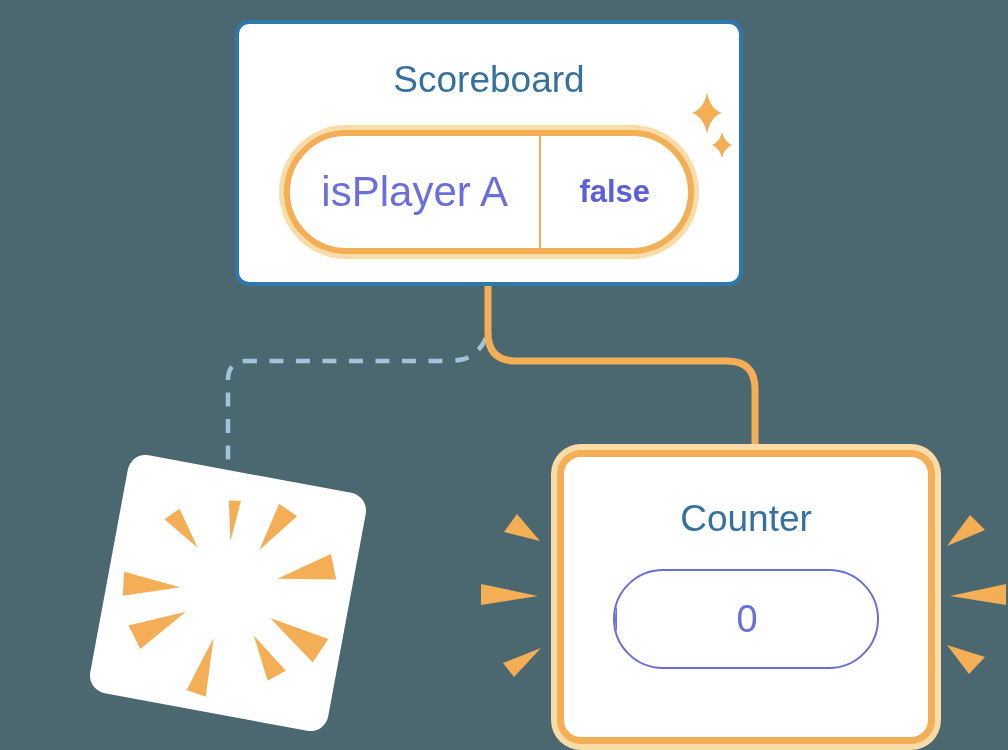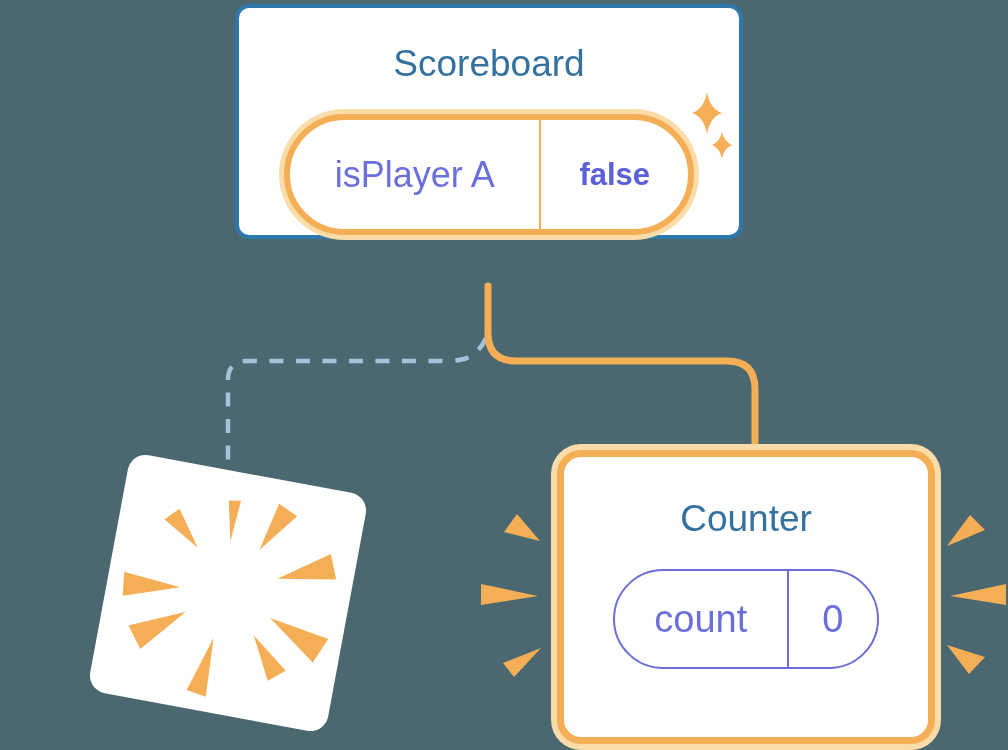--- a/index.html
+++ b/index.html
@@ -46,22 +46,22 @@
   }
   .card{
     position:absolute;
     background:var(--color-card-bg);
     box-sizing:border-box;
     display:flex;
     flex-direction:column;
     align-items:center;
   }
   .scoreboard-card{
-    left:235px; top:4px;
-    width:508px; height:235px;
+    left:235px; top:20px;
+    width:508px; height:266px;
     border:4px solid var(--color-card-border-blue);
     border-radius:14px;
     padding-top:34px;
   }
   .counter-card{
     left:557px; top:450px;
     width:378px; height:294px;
     border:7px solid var(--color-orange);
     border-radius:24px;
     box-shadow:0 0 0 6px var(--color-orange-halo);
@@ -98,21 +98,21 @@
     align-items:center;
     justify-content:center;
   }
   .pill-name{flex:63 0 0;}
   .pill-value{flex:37 0 0;}
   .pill-purple .pill-name{flex:66 0 0;}
   .pill-purple .pill-value{flex:34 0 0;}
   .pill-orange .pill-value{border-left:2px solid var(--color-orange);}
   .pill-purple .pill-value{border-left:2px solid var(--color-pill-border-purple);}
   .state-name{
-    font-size:36px;
+    font-size:42px;
     color:var(--color-purple);
   }
   .state-value{
     font-size:31px;
     color:var(--color-purple);
   }
   .pill-orange .state-value{
     font-weight:700;
     color:var(--color-purple-bold);
   }
@@ -172,23 +172,20 @@
   </div>
 
   <svg class="sparkles" viewBox="0 0 66 76">
     <path class="spark" transform="translate(25,27)" d="M0,-21 Q3,-4 15,0 Q3,4 0,21 Q-3,4 -15,0 Q-3,-4 0,-21"></path>
     <path class="spark" transform="translate(40,59)" d="M0,-13 Q2.4,-3 10,0 Q2.4,3 0,13 Q-2.4,3 -10,0 Q-2.4,-3 0,-13"></path>
   </svg>
 
   <div class="card counter-card">
     <div class="card-title">Counter</div>
     <div class="pill pill-purple">
-      <div class="pill-section pill-name">
-        <span class="state-name">count</span>
-      </div>
       <div class="pill-section pill-value">
         <span class="state-value">0</span>
       </div>
     </div>
   </div>
 
   <svg class="layer" viewBox="0 0 1008 750">
     <g>
       <polygon class="mark" points="504,532 517,514 540,541"></polygon>
       <polygon class="mark" points="481,584 481,605 538,596"></polygon>

